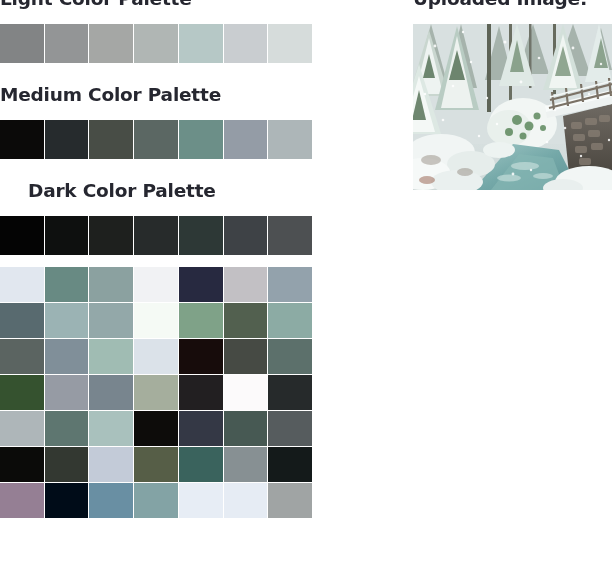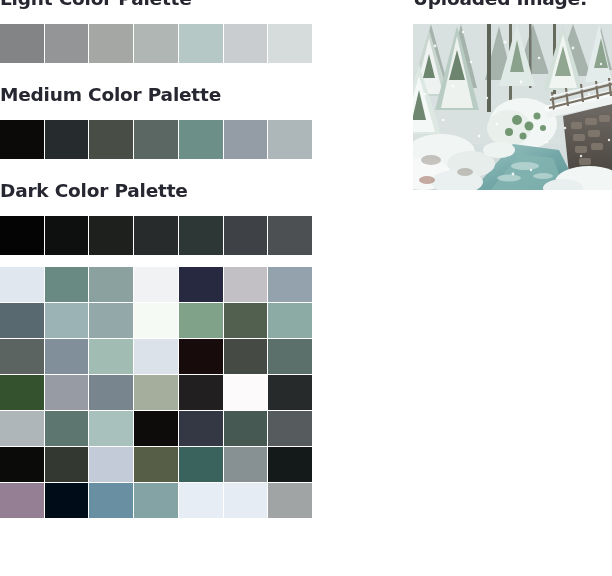--- a/index.html
+++ b/index.html
@@ -35,21 +35,21 @@
     font-size: 18.5px;
     font-weight: 700;
     letter-spacing: -0.2px;
     line-height: 26px;
     margin: 0;
     padding: 0;
     color: #262730;
   }
   .title-light   { margin-top: 0px; }
   .title-medium  { margin-top: 19px; }
-  .title-dark    { margin-top: 19px; }
+  .title-dark    { margin-top: 19px; padding-left: 28px; }
   .title-complete{ margin-top: 19px; }
 
   .strip {
     display: flex;
     margin-top: 12px;
     gap: 1px;
     width: 312px;
   }
   .strip .swatch {
     flex: 1 1 0;

